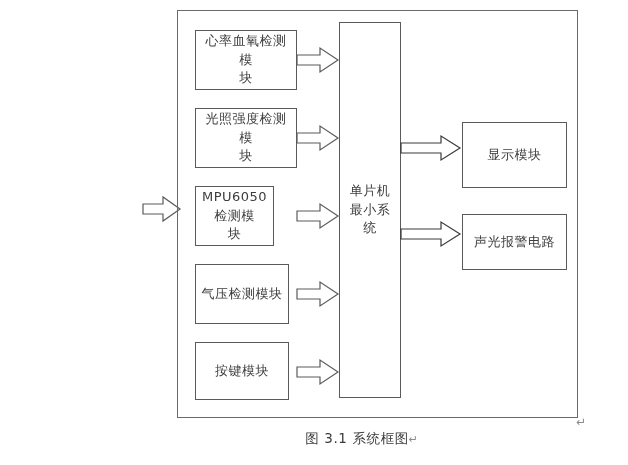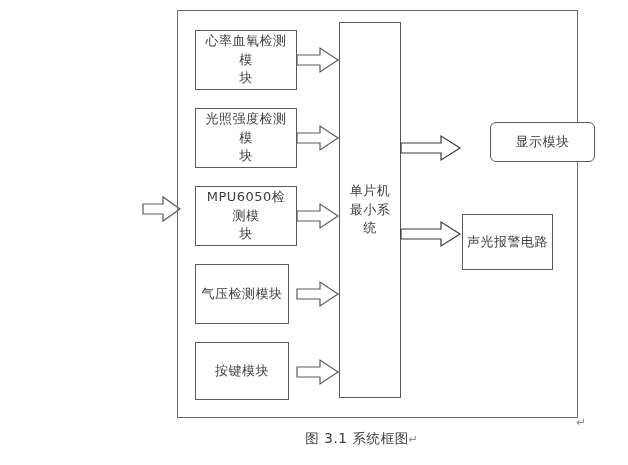--- a/index.html
+++ b/index.html
@@ -80,26 +80,26 @@
     color: #8a8a8a;
   }
 
   
   #box-power      { left: 43px;  top: 179px; width: 100px; height: 60px; }
   #frame-main     { left: 177px; top: 10px;  width: 401px; height: 408px; }
   #box-mcu        { left: 339px; top: 22px;  width: 62px;  height: 376px; }
 
   #box-hr         { left: 195px; top: 30px;  width: 102px; height: 60px; justify-content: center; }
   #box-light      { left: 195px; top: 108px; width: 102px; height: 60px; }
-  #box-mpu        { left: 195px; top: 186px; width: 102px; height: 60px; }
+  #box-mpu        { left: 195px; top: 186px; width: 79px; height: 60px; }
   #box-press      { left: 195px; top: 264px; width: 94px; height: 60px; }
   #box-key        { left: 195px; top: 342px; width: 94px; height: 58px; }
 
-  #box-display    { left: 490px; top: 122px; width: 105px; height: 40px; border-radius: 6px; }
-  #box-alarm      { left: 462px; top: 214px; width: 91px; height: 56px; }
+  #box-display    { left: 462px; top: 122px; width: 105px; height: 66px; }
+  #box-alarm      { left: 462px; top: 214px; width: 105px; height: 56px; }
 
   #arrow-power    { left: 143px; top: 197px; }
   #arrow-hr       { left: 297px; top: 48px;  }
   #arrow-light    { left: 297px; top: 126px; }
   #arrow-mpu      { left: 297px; top: 204px; }
   #arrow-press    { left: 297px; top: 282px; }
   #arrow-key      { left: 297px; top: 360px; }
   #arrow-display  { left: 401px; top: 136px; }
   #arrow-alarm    { left: 401px; top: 222px; }
 

